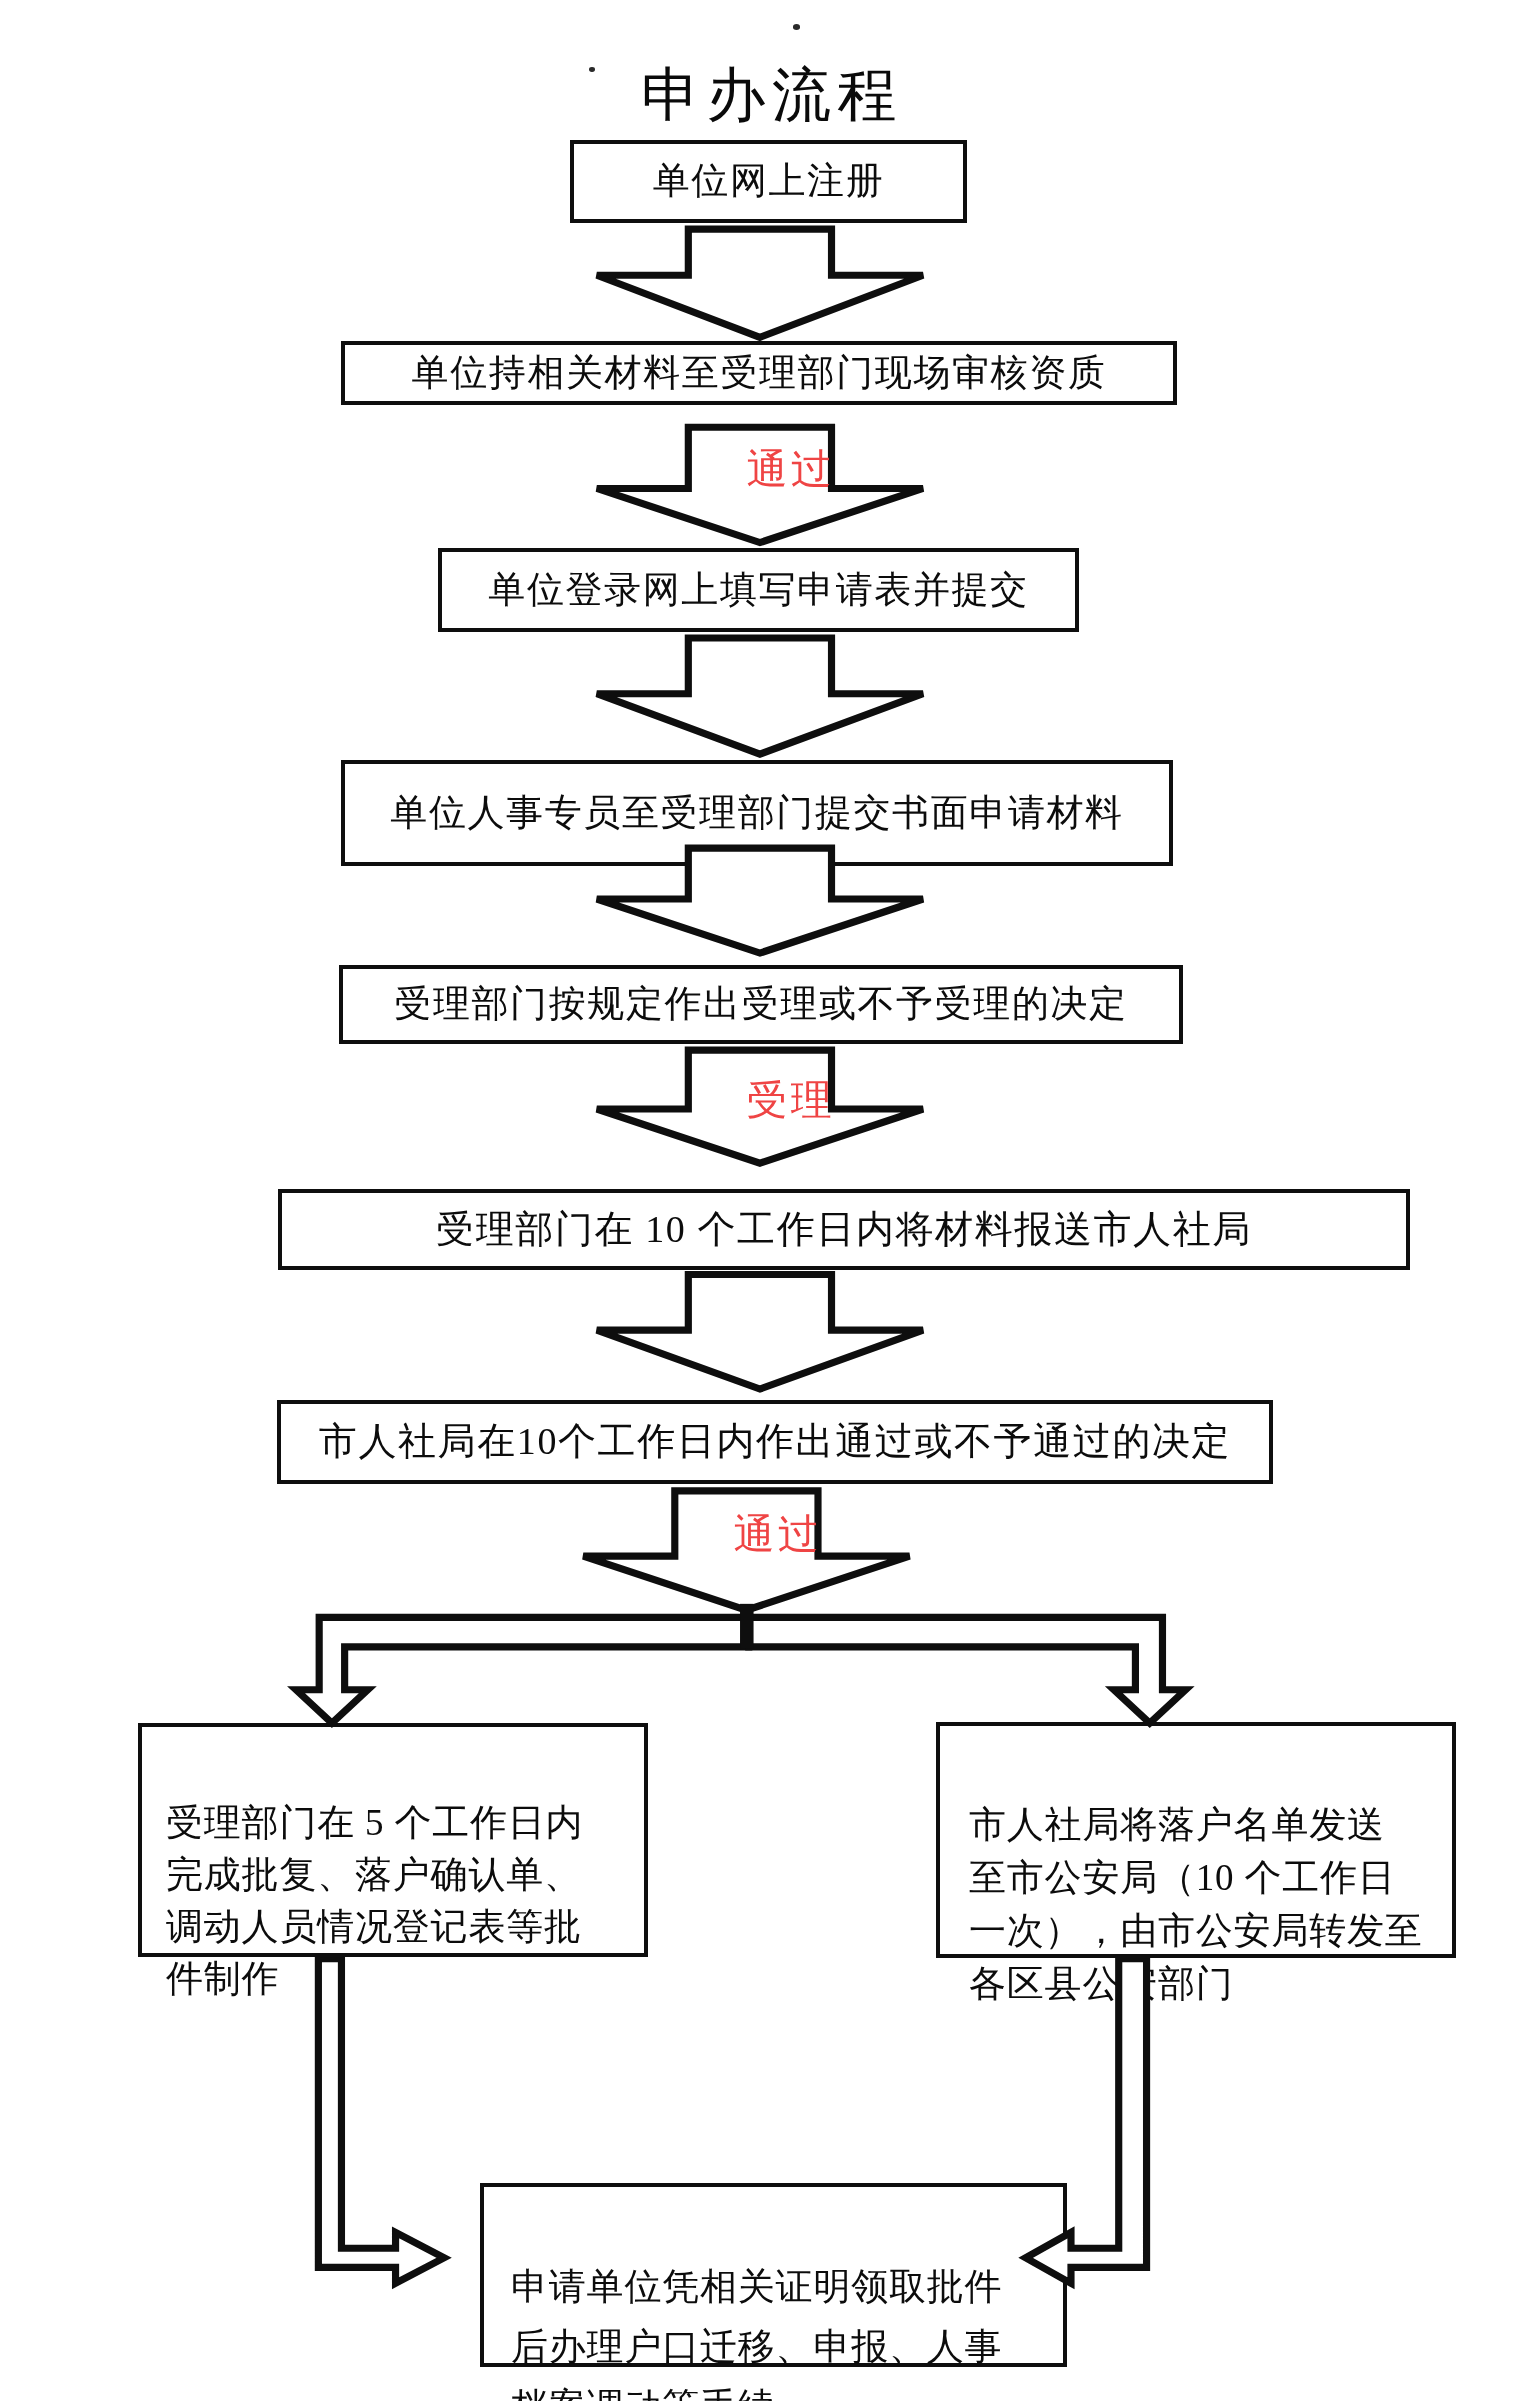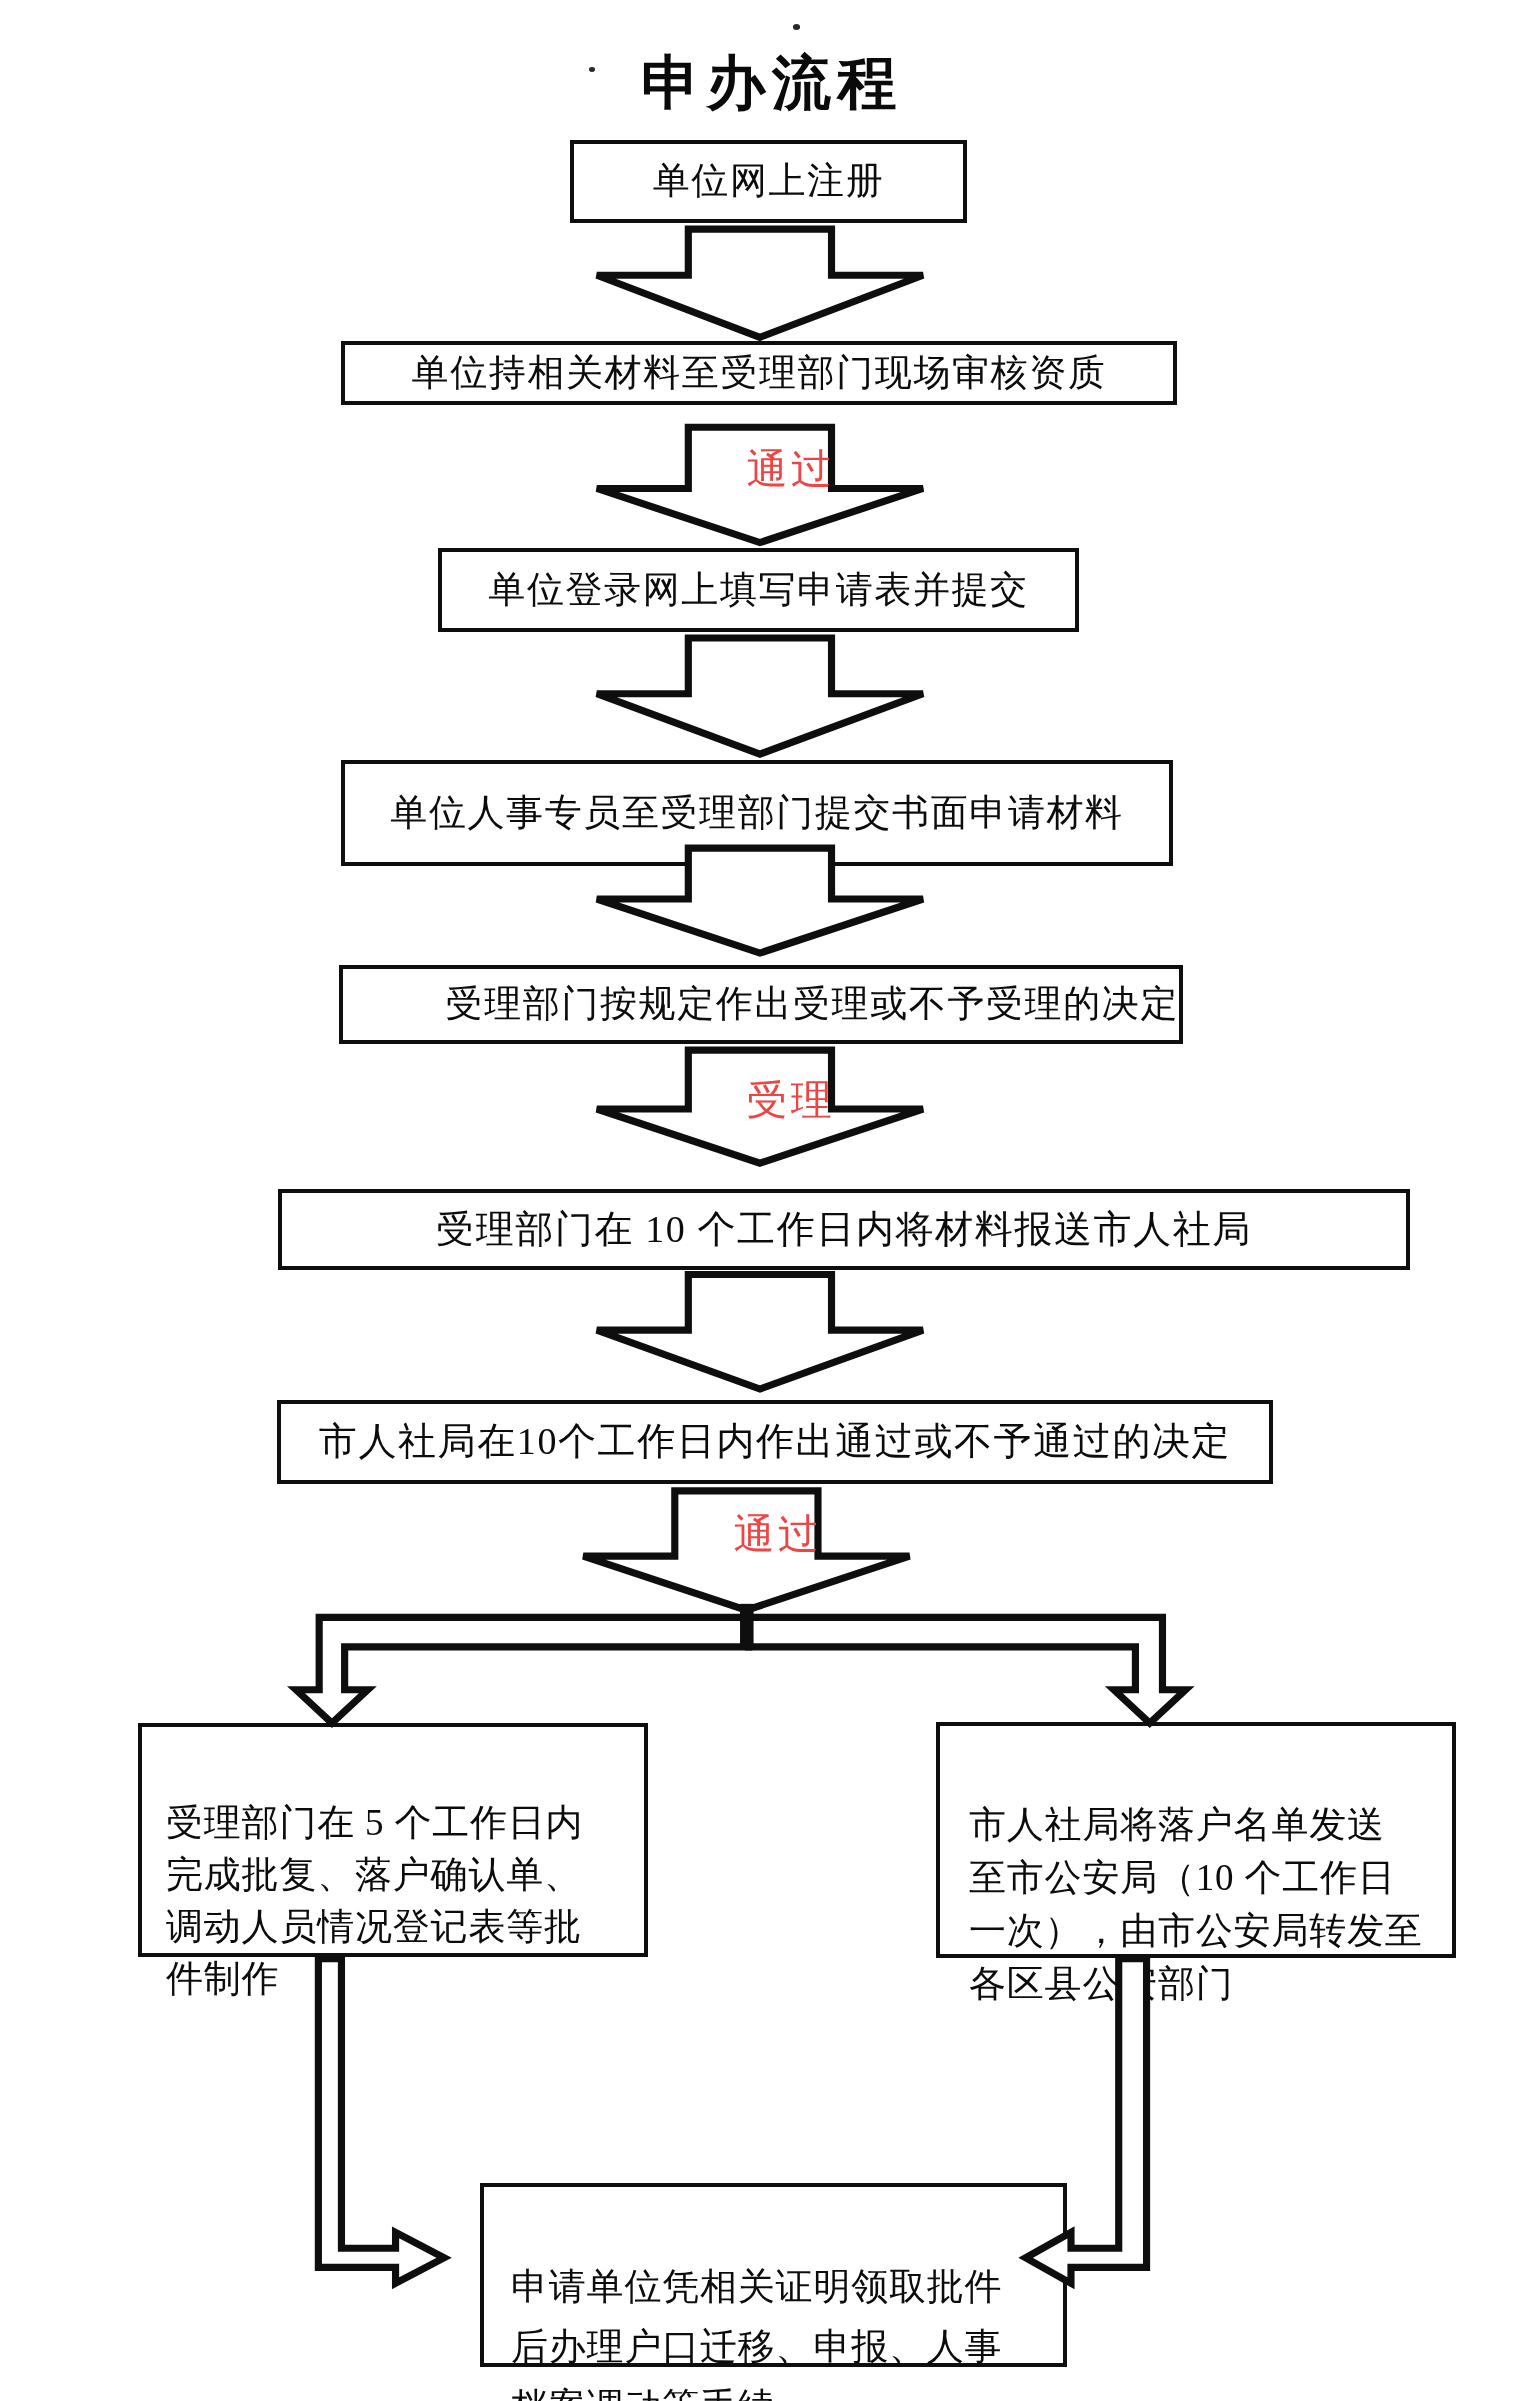--- a/index.html
+++ b/index.html
@@ -6,22 +6,22 @@
   .canvas{
     position:relative;
     width:1527px;height:2401px;
     background:#ffffff;
     font-family:"Liberation Serif","DejaVu Serif",serif;
     color:#0c0c0c;
     overflow:hidden;
   }
   .title{
     position:absolute;
-    left:629px;top:44px;width:286px;
-    font-size:59px;font-weight:bold;
+    left:629px;top:56px;width:286px;
+    font-size:59px;font-weight:normal;
     letter-spacing:6.4px;text-align:center;
     color:#0a0a0a;
   }
   .speck{position:absolute;background:#2a2a2a;border-radius:50%;}
   #speck1{left:793px;top:24px;width:7.2px;height:5.6px;}
   #speck2{left:589px;top:67px;width:5.6px;height:4.8px;}
   .box{
     position:absolute;
     border:4.8px solid #0e0e0e;
     background:#ffffff;
@@ -34,21 +34,21 @@
   .box .lbl{display:block;}
   .box.multiline{
     display:block;text-align:left;
     white-space:pre-line;
     margin-left:34px;
   }
   #b1{left:570px;top:140px;width:397px;height:83px;}
   #b2{left:341px;top:341px;width:836px;height:64px;}
   #b3{left:438px;top:548px;width:641px;height:84px;}
   #b4{left:341px;top:760px;width:832px;height:106px;}
-  #b5{left:339px;top:965px;width:844px;height:79px;justify-content:flex-end;}
+  #b5{left:339px;top:965px;width:844px;height:79px;}
   #b6{left:278px;top:1189px;width:1132px;height:81px;font-size:38px;}
   #b7{left:277px;top:1400px;width:996px;height:84px;font-size:38px;}
   #b8{left:104px;top:1723px;width:510px;height:234px;
       font-size:37px;line-height:52px;padding:17.5px 0 0 24px;letter-spacing:0.8px;}
   #b9{left:902px;top:1722px;width:520px;height:236px;
       font-size:37px;line-height:53px;padding:19px 0 0 29px;letter-spacing:0.8px;}
   #b10{left:446px;top:2183px;width:587px;height:184px;
       font-size:37px;line-height:60px;padding:9.5px 0 0 27px;letter-spacing:0.8px;}
   .arrow-label{
     position:absolute;width:151px;

